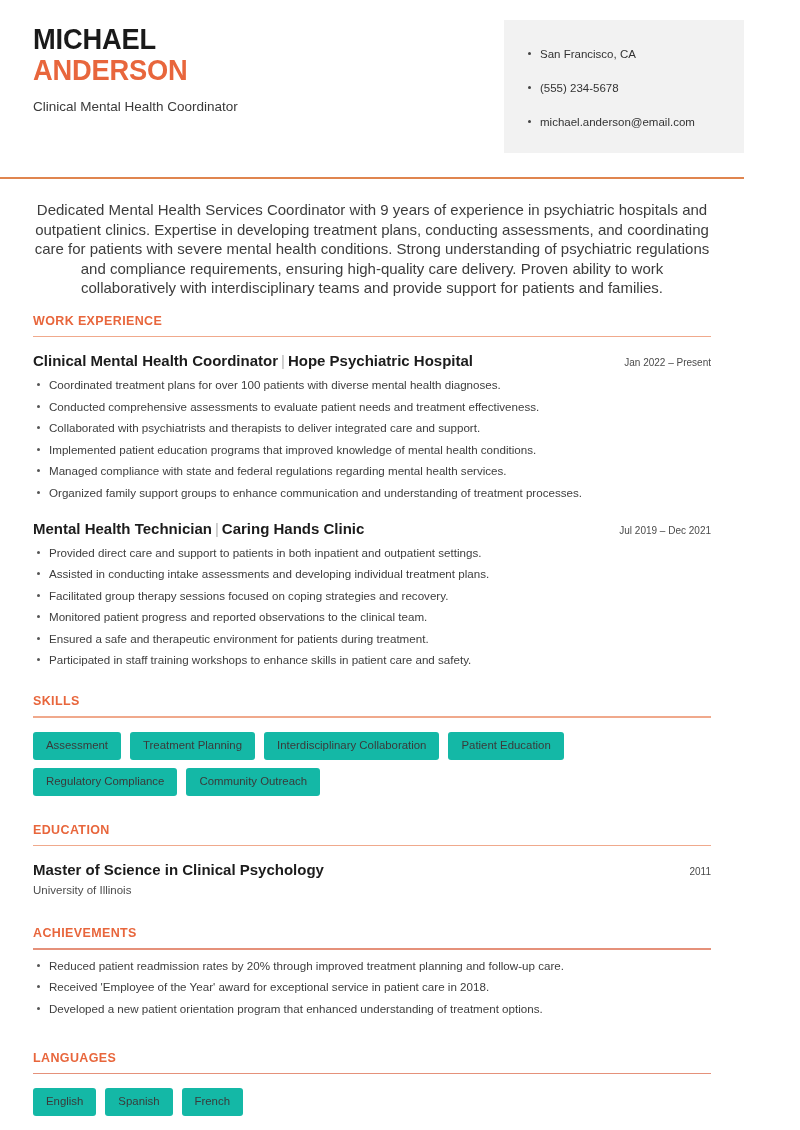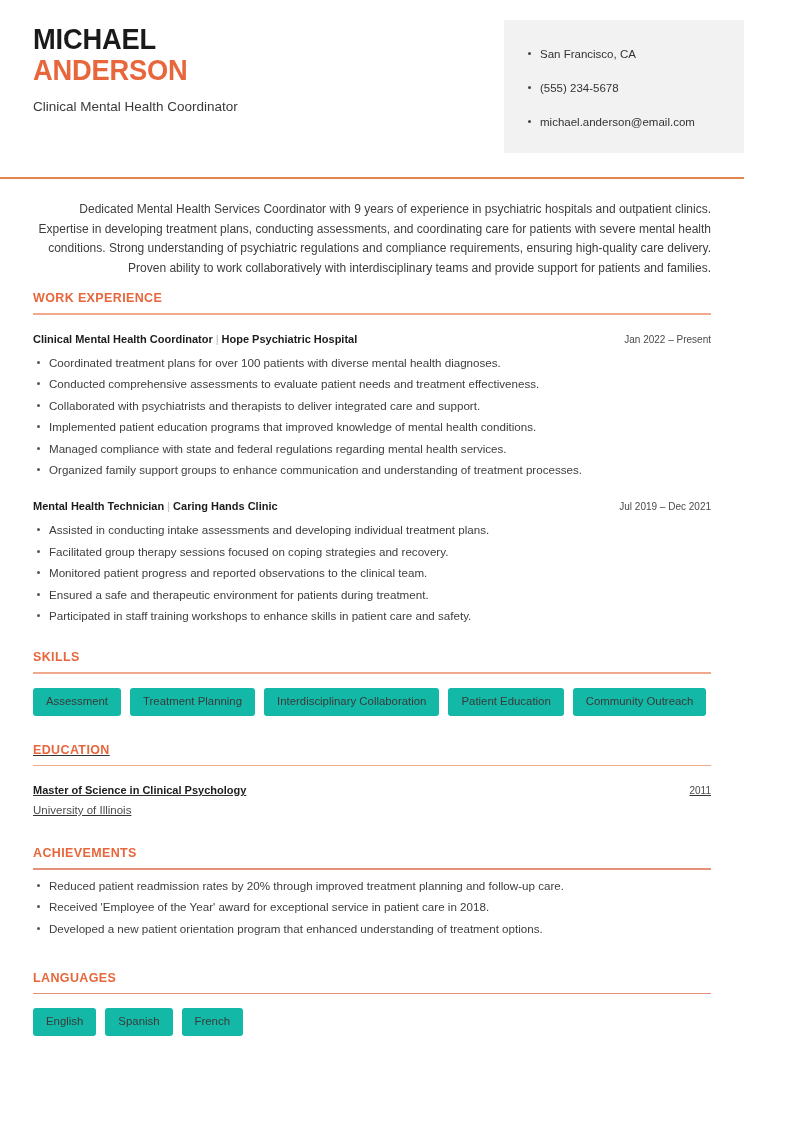--- a/index.html
+++ b/index.html
@@ -90,24 +90,24 @@
     width: 100%;
   }
 
   
   .content {
     padding: 0 33px;
   }
 
   .summary {
     margin-top: 21px;
-    font-size: 12px;
+    font-size: 15px;
     line-height: 19.5px;
     color: #3d3d3d;
-    text-align: right;
+    text-align: center;
   }
 
   .section { margin-top: 5px; }
   .section-title {
     font-size: 13px;
     font-weight: bold;
     color: #E8663C;
     letter-spacing: 0.4px;
     font-family: "Liberation Sans Narrow", "Liberation Sans", sans-serif;
     transform: scaleX(0.96);
@@ -123,21 +123,21 @@
 
   
   .entry { margin-top: 16px; }
   .entry-head {
     display: flex;
     align-items: baseline;
     justify-content: space-between;
     gap: 16px;
   }
   .entry-title {
-    font-size: 11px;
+    font-size: 15px;
     font-weight: bold;
     color: #1c1c1c;
     line-height: 16px;
   }
   .sep {
     color: #b5b5b5;
     font-weight: normal;
     padding: 0 3px;
   }
   .entry-date {
@@ -244,42 +244,44 @@
       </div>
 
       <div class="entry" style="margin-top:21px;">
         <div class="entry-head">
           <div class="entry-title">
             <span>Mental Health Technician</span><span class="sep">|</span><span>Caring Hands Clinic</span>
           </div>
           <div class="entry-date">Jul 2019 – Dec 2021</div>
         </div>
         <ul class="bullets">
+          <li>Provided direct care and support to patients in both inpatient and outpatient settings.</li>
           <li>Assisted in conducting intake assessments and developing individual treatment plans.</li>
           <li>Facilitated group therapy sessions focused on coping strategies and recovery.</li>
           <li>Monitored patient progress and reported observations to the clinical team.</li>
           <li>Ensured a safe and therapeutic environment for patients during treatment.</li>
           <li>Participated in staff training workshops to enhance skills in patient care and safety.</li>
         </ul>
       </div>
     </div>
 
     <div class="section" style="margin-top:26px;">
       <div class="section-title">SKILLS</div>
       <div class="section-rule"></div>
       <div class="chips">
         <span class="chip">Assessment</span>
         <span class="chip">Treatment Planning</span>
         <span class="chip">Interdisciplinary Collaboration</span>
         <span class="chip">Patient Education</span>
+        <span class="chip">Regulatory Compliance</span>
         <span class="chip">Community Outreach</span>
       </div>
     </div>
 
-    <div class="section" style="margin-top:26px;text-decoration:underline;">
+    <div class="section" style="margin-top:26px;">
       <div class="section-title">EDUCATION</div>
       <div class="section-rule"></div>
       <div class="entry">
         <div class="entry-head">
           <div class="entry-title">Master of Science in Clinical Psychology</div>
           <div class="entry-date">2011</div>
         </div>
         <div class="entry-sub">University of Illinois</div>
       </div>
     </div>

